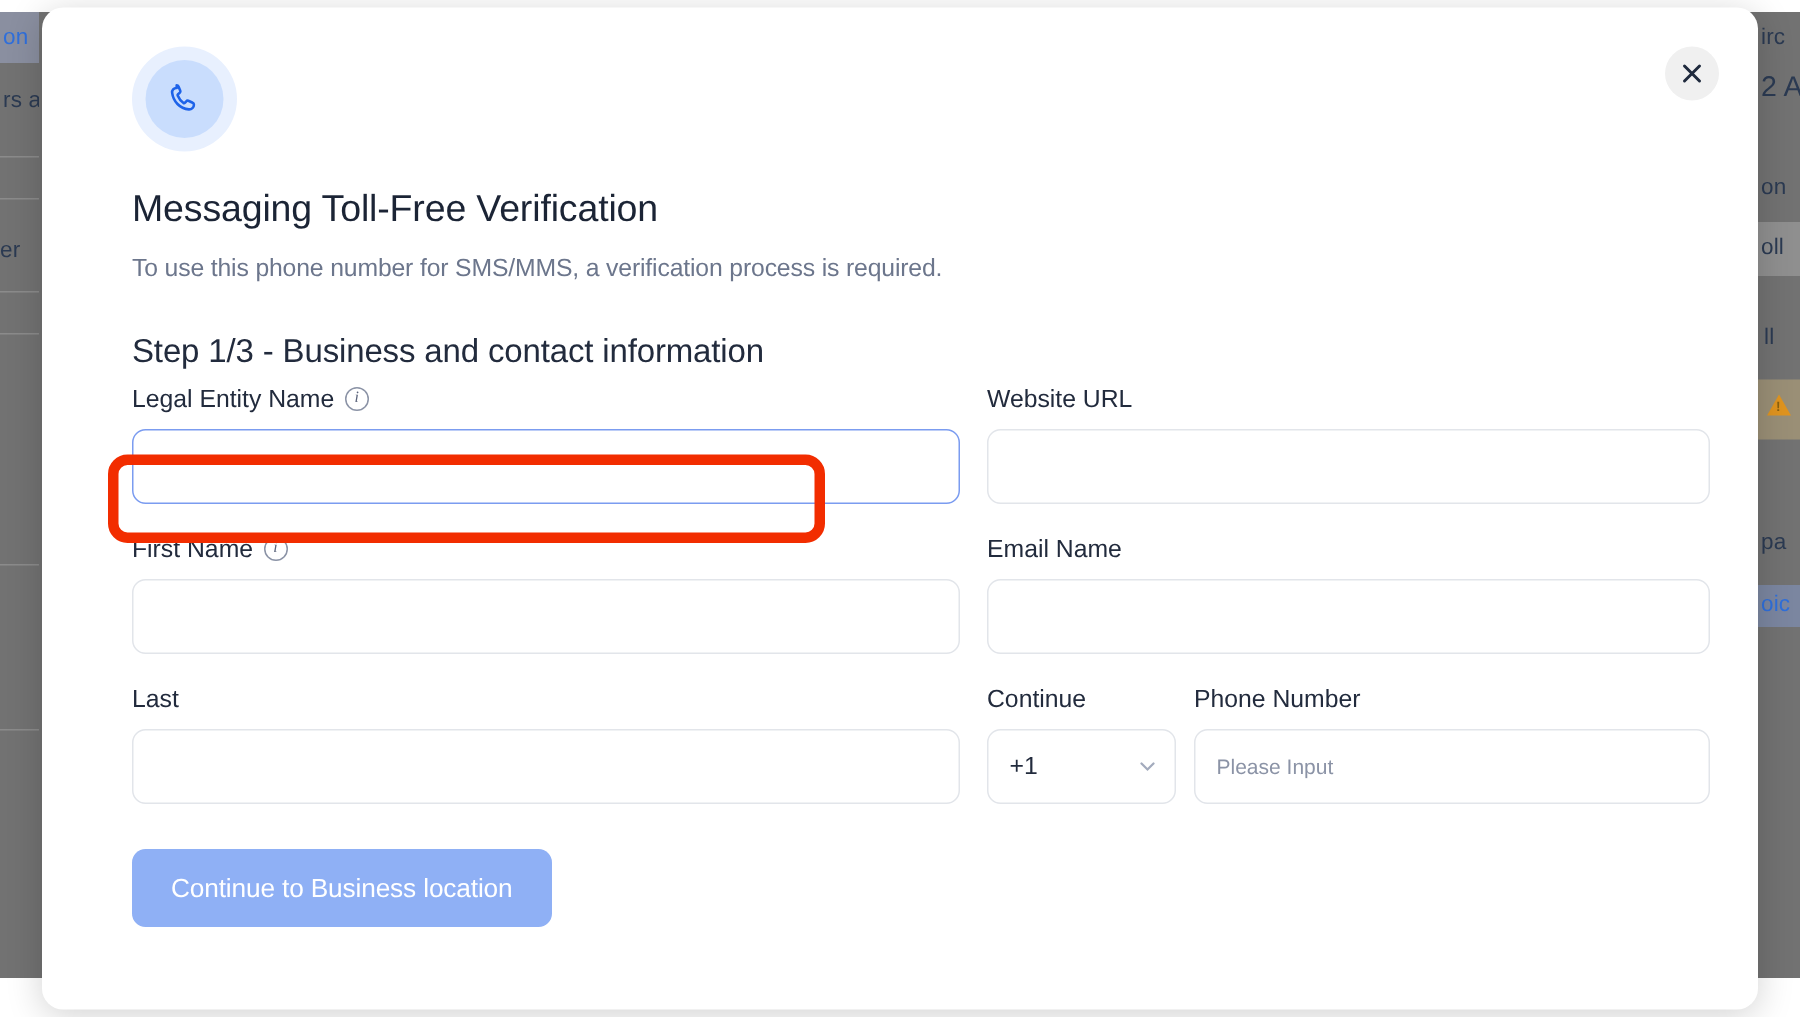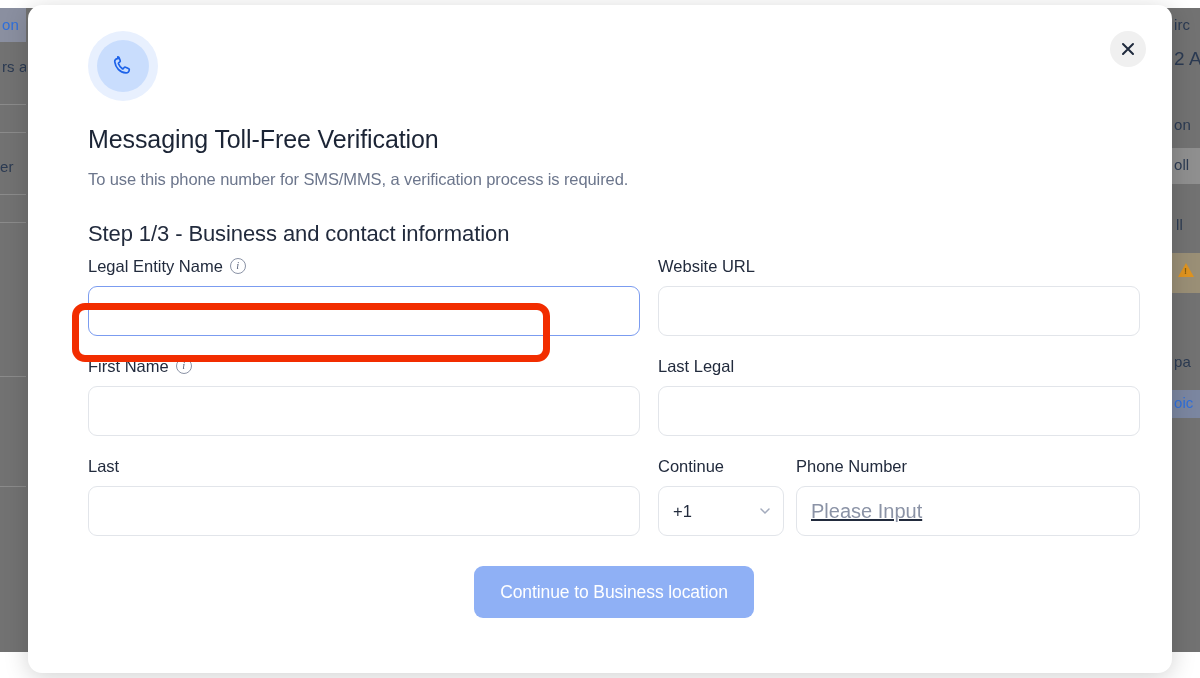--- a/index.html
+++ b/index.html
@@ -210,26 +210,25 @@
     line-height: 1;
     cursor: pointer;
   }
 
   .text-input {
     width: 100%;
     height: 50px;
     border: 1px solid #e2e5ea;
     border-radius: 9px;
     background: #fff;
-    font-size: 20px;
+    font-size: 14px;
     color: #222b3d;
     padding: 0 14px;
     outline: none;
     font-family: "Liberation Sans", sans-serif;
-    text-decoration: underline;
   }
   .text-input::placeholder { color: #8b93a6; }
   .text-input.focused { border-color: #7b9cf0; }
 
   .row-gap { height: 19px; }
 
   
   .split {
     display: grid;
     grid-template-columns: 126px 1fr;
@@ -260,21 +259,21 @@
     right: 12px;
     top: 50%;
     transform: translateY(-50%);
     pointer-events: none;
   }
 
   
   .footer {
     margin-top: 30px;
     display: flex;
-    justify-content: center;
+    justify-content: flex-start;
     padding-right: 0;
   }
 
   .continue-btn {
     background: #8fb0f5;
     color: #ffffff;
     border: none;
     border-radius: 9px;
     height: 52px;
     padding: 0 26px;
@@ -377,21 +376,21 @@
       <div class="field">
         <div class="field-label">
           <span>First Name</span>
           <span class="info-icon">i</span>
         </div>
         <input class="text-input" type="text" value="" style="">
       </div>
 
       <div class="field">
         <div class="field-label">
-          <span>Last Legal</span>
+          <span>Email Name</span>
         </div>
         <input class="text-input" type="text" value="" style="">
       </div>
 
       <div class="row-gap"></div>
       <div class="row-gap"></div>
 
       <div class="field">
         <div class="field-label">
           <span>Last</span>

